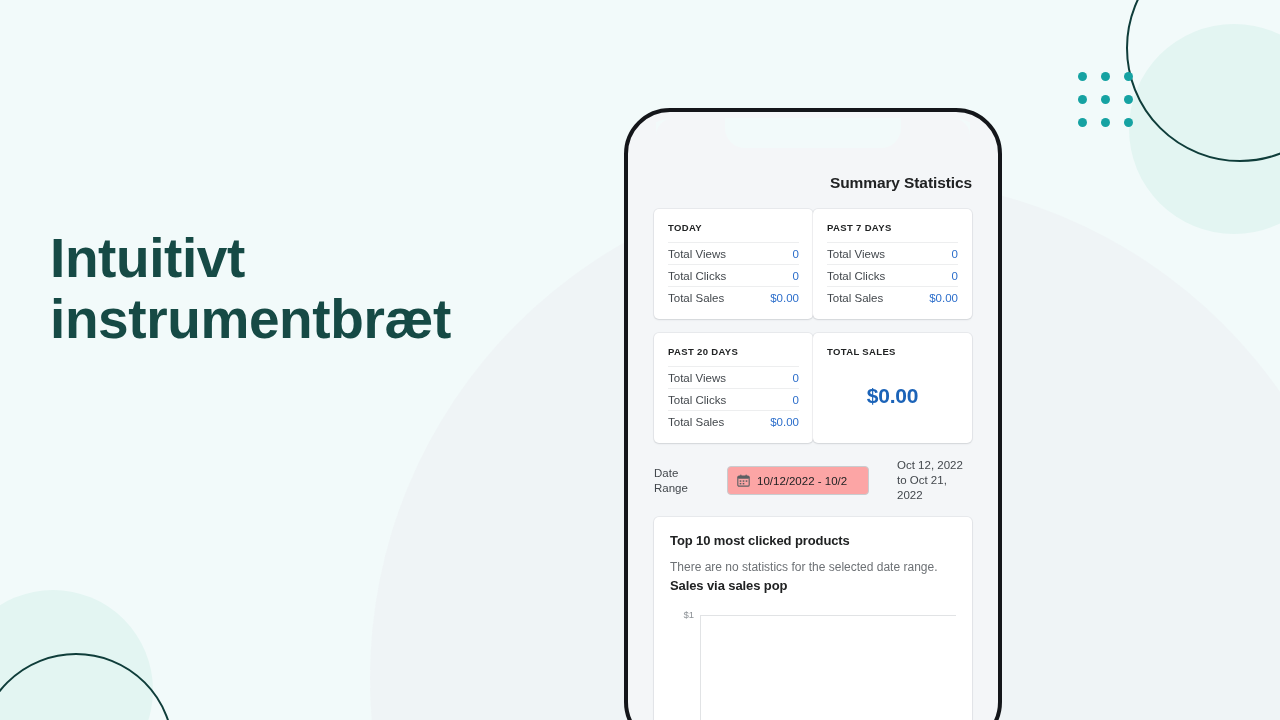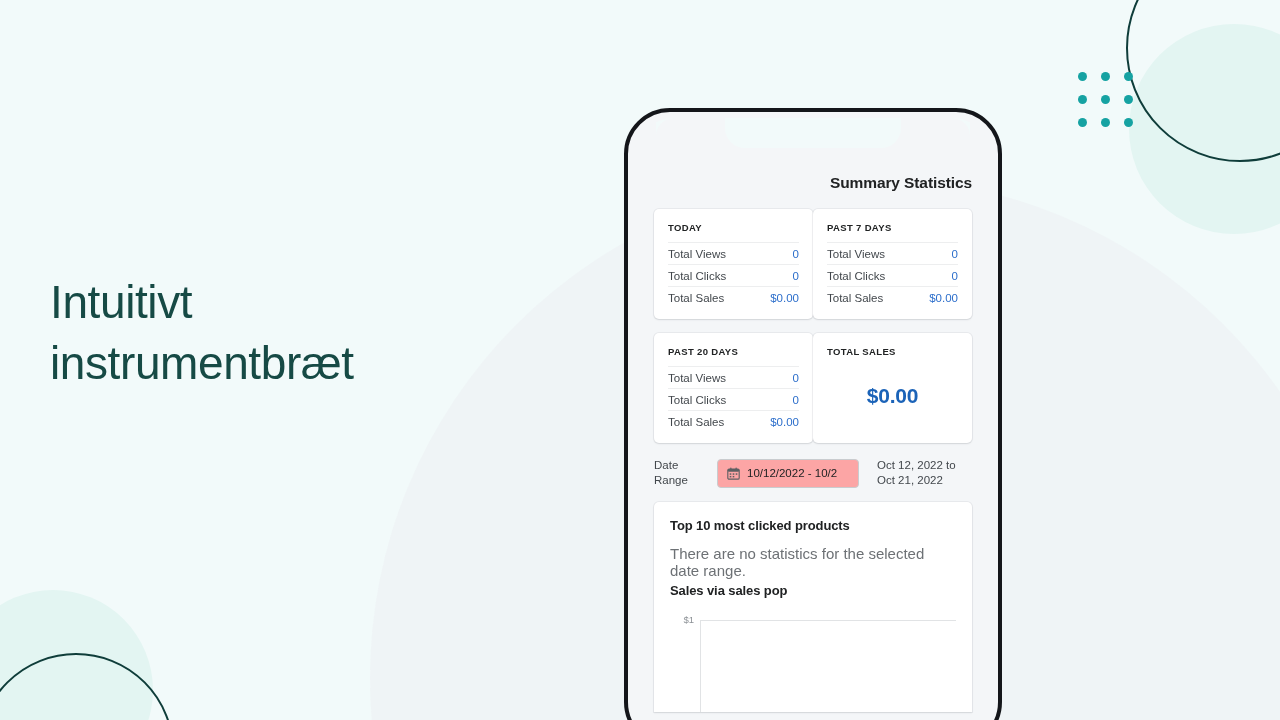--- a/index.html
+++ b/index.html
@@ -103,26 +103,25 @@
 
   
   .copy {
     position: absolute;
     left: 50px;
     top: 228px;
     width: 580px;
     z-index: 3;
   }
   .headline {
-    font-size: 46px;
+    font-size: 55px;
     line-height: 61px;
-    font-weight: 400;
+    font-weight: 700;
     color: #164a45;
     letter-spacing: -0.4px;
-    margin-top: 44px;
   }
   .subcopy {
     margin-top: 26px;
     font-size: 25px;
     line-height: 41px;
     font-weight: 400;
     color: #1d5650;
     letter-spacing: -0.1px;
   }
 
@@ -242,21 +241,21 @@
     margin-top: 18px;
     letter-spacing: -0.2px;
   }
 
   .row2 { margin-top: 14px; }
 
   
   .date-row {
     display: flex;
     align-items: center;
-    gap: 18px;
+    gap: 28px;
     margin-top: 15px;
   }
   .date-label {
     font-size: 11.5px;
     line-height: 15px;
     color: #42474c;
     width: 45px;
     flex: none;
   }
   .date-field {
@@ -296,21 +295,21 @@
     overflow: hidden;
   }
   .section-title {
     font-size: 13px;
     font-weight: 700;
     color: #202223;
     letter-spacing: -0.1px;
   }
   .empty-note {
     margin-top: 12px;
-    font-size: 15px;
+    font-size: 12px;
     color: #6d7175;
   }
   .section-title.second { margin-top: 4px; }
 
   .chart-wrap {
     margin-top: 22px;
     display: flex;
     align-items: flex-start;
   }
   .y-axis-label {

